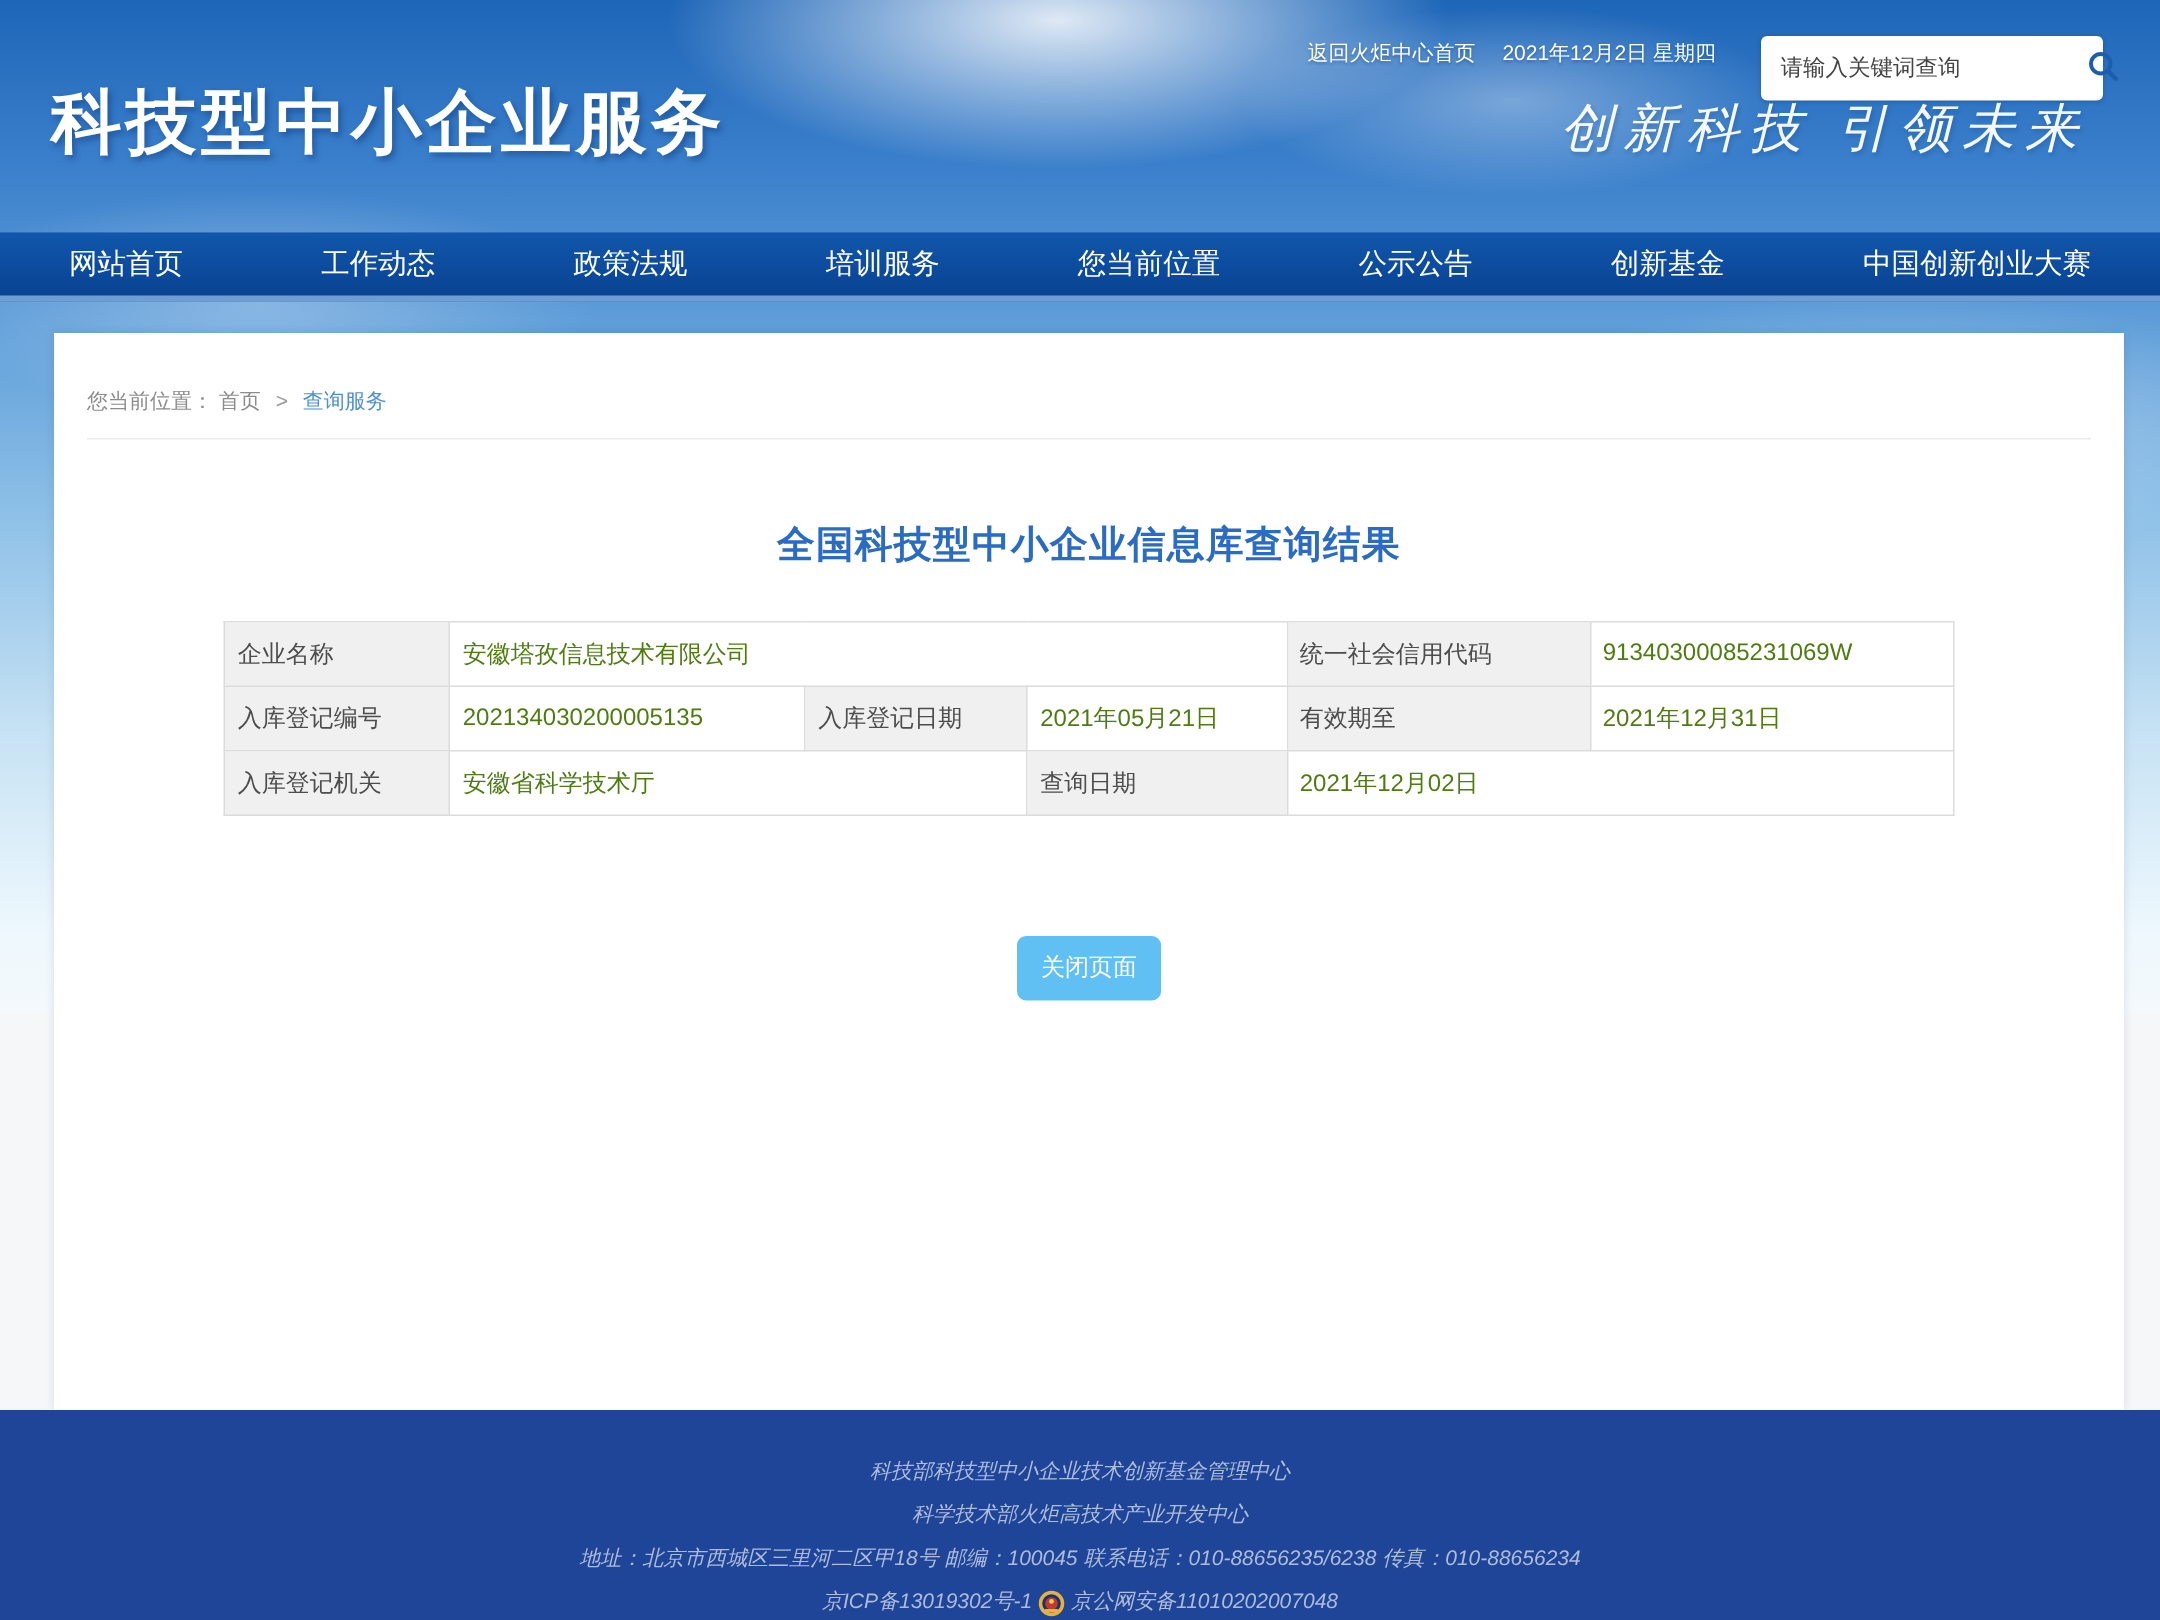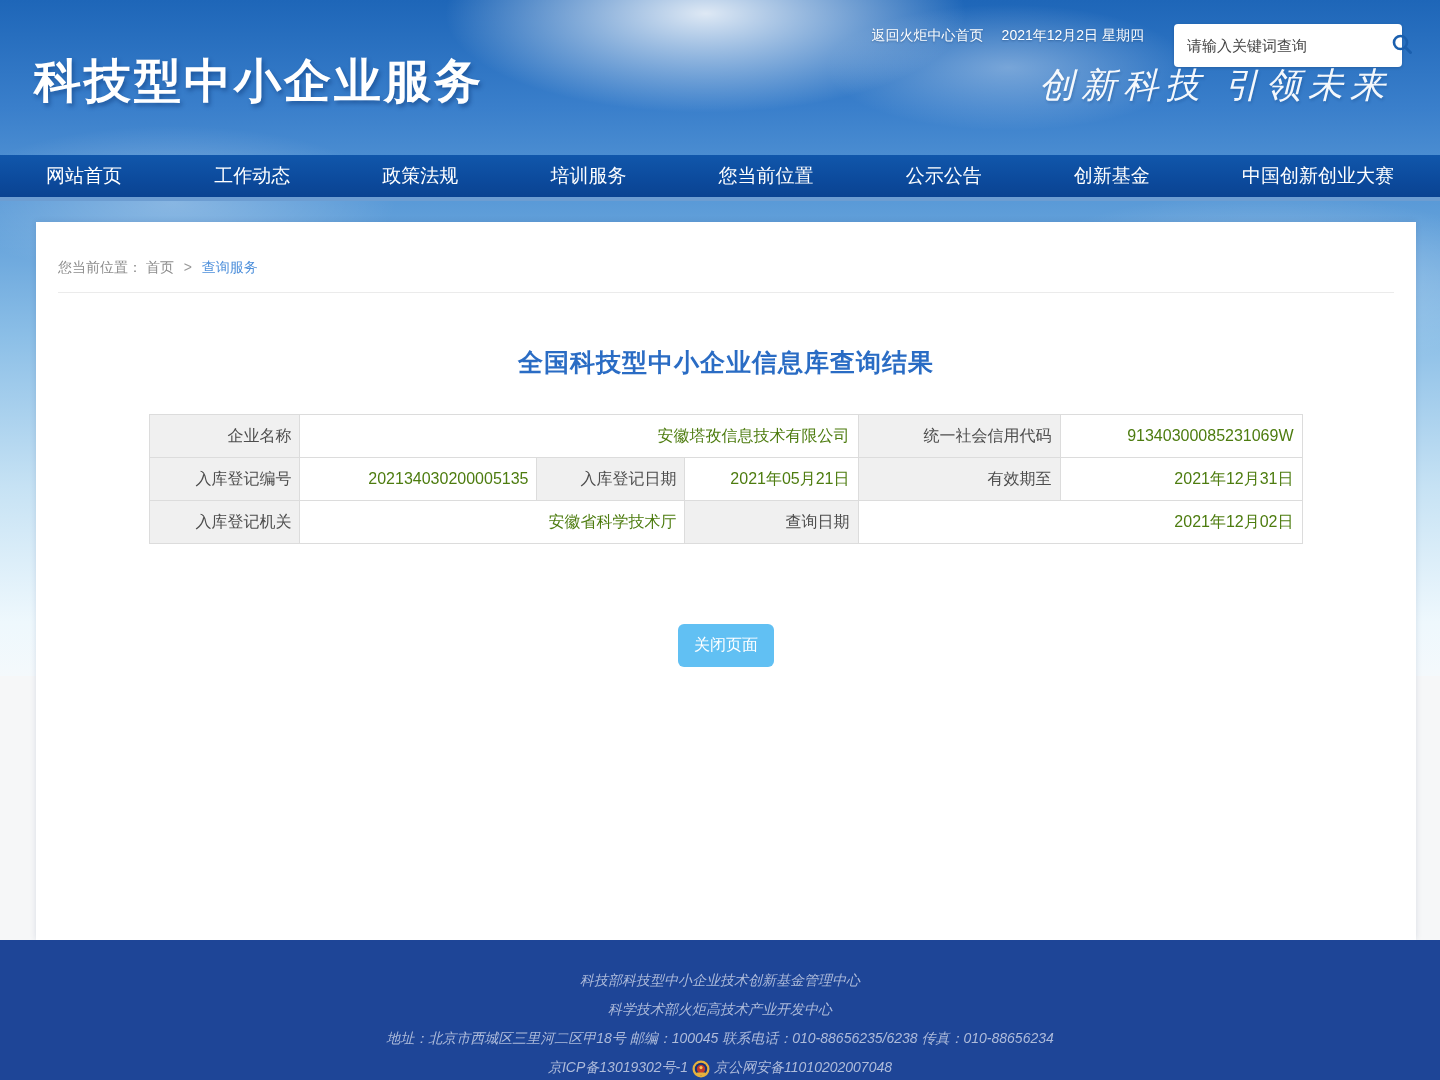--- a/index.html
+++ b/index.html
@@ -28,21 +28,21 @@
     box-shadow:0 1px 3px rgba(0,30,70,.25);margin-top:12px; }
   .search-box input { flex:1; border:none; outline:none; height:100%; padding:0 4px 0 13px;
     font-size:15px; color:#333; font-family:inherit; background:transparent; }
   .search-box input::placeholder { color:#444; }
   .search-btn { width:42px; height:100%; border:none; background:transparent; cursor:pointer;
     display:flex; align-items:center; justify-content:center; }
   .logo { position:absolute; top:50px; left:34px; font-size:47px; font-weight:bold;
     color:#fff; letter-spacing:3px; font-family:"Liberation Serif","DejaVu Serif",serif;
     text-shadow:2px 3px 4px rgba(0,40,100,.4); cursor:pointer; }
   .slogan { position:absolute; top:62px; right:48px; font-size:35px; color:#fff;
-    font-style:italic; letter-spacing:7px; font-family:Liberation Sans, sans-serif;
+    font-style:italic; letter-spacing:7px; font-family:Liberation Serif, serif;
     text-shadow:1px 2px 3px rgba(20,70,130,.35); opacity:.95; }
 
   
   .nav { position:absolute; top:155px; left:0; width:1440px; height:46px;
     background:linear-gradient(180deg,#1157ab 0%, var(--nav_bg,#0c4a9c) 60%, #0a4392 100%);
     border-bottom:4px solid rgba(186,216,242,.55);
     display:flex; align-items:center; justify-content:space-between; padding:0 40px; }
   .nav-item { color:#fff; font-size:19px; cursor:pointer; white-space:nowrap; padding:0 6px;font-family:Liberation Serif, serif; }
 
   
@@ -52,21 +52,21 @@
     font-size:14px; color:#8c8c8c; }
   .breadcrumb a { text-decoration:none; cursor:pointer; }
   .breadcrumb .bc-home { color:#8c8c8c; }
   .breadcrumb .bc-sep { margin:0 6px; color:#9a9a9a; }
   .breadcrumb .bc-current { color:var(--link_blue,#4d8fdb); }
   .page-title { margin-top:53px; text-align:center; font-size:25px; font-weight:bold;
     color:var(--accent_blue,#2a6cc4); letter-spacing:1px; }
 
   table.info-table { margin:35px auto 0; border-collapse:collapse; table-layout:fixed;
     width:1152px; font-size:16px; }
-  .info-table td { border:1px solid #dcdcdc; height:43px; text-align:right;
+  .info-table td { border:1px solid #dcdcdc; height:43px; text-align:left;
     vertical-align:middle; padding:0 8px; overflow:hidden; white-space:nowrap; }
   .info-table td.lbl { background:#f0f0f0; color:#4d4d4d; }
   .info-table td.val { background:#fff; color:#4d7c0f; }
 
   .close-btn { display:block; margin:80px auto 0; width:96px; height:43px;
     background:var(--button_blue,#61c0f3); border:none; border-radius:6px;
     color:#fff; font-size:16px; cursor:pointer; font-family:inherit; }
 
   
   .footer { position:absolute; top:940px; left:0; width:1440px; height:140px;

